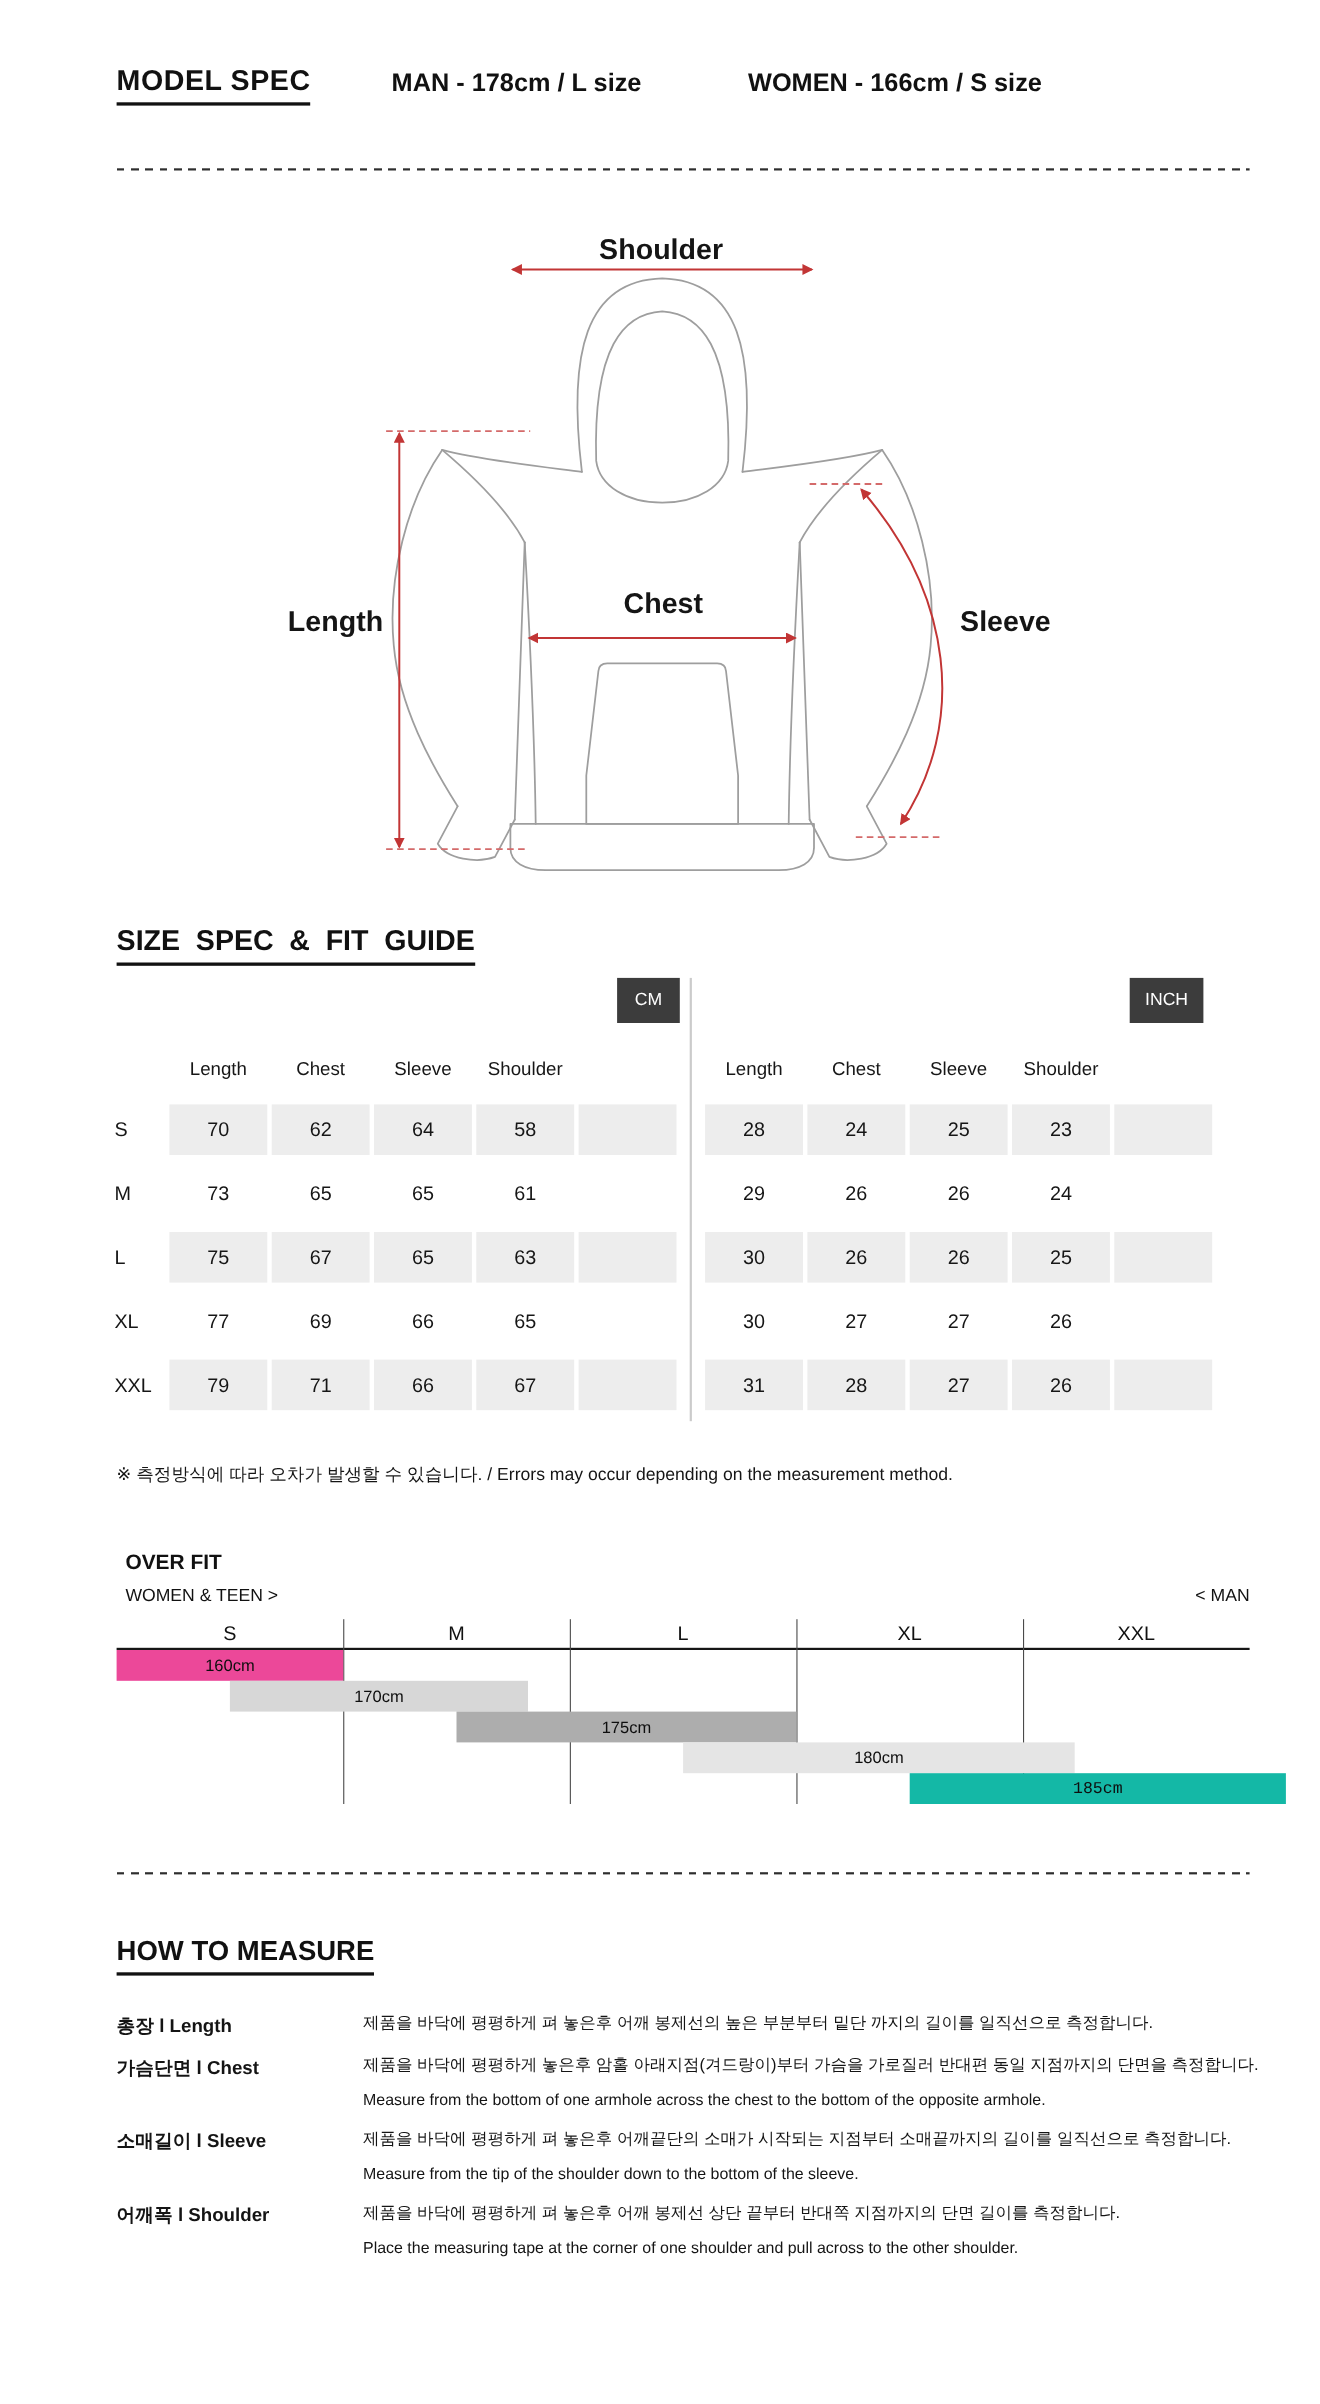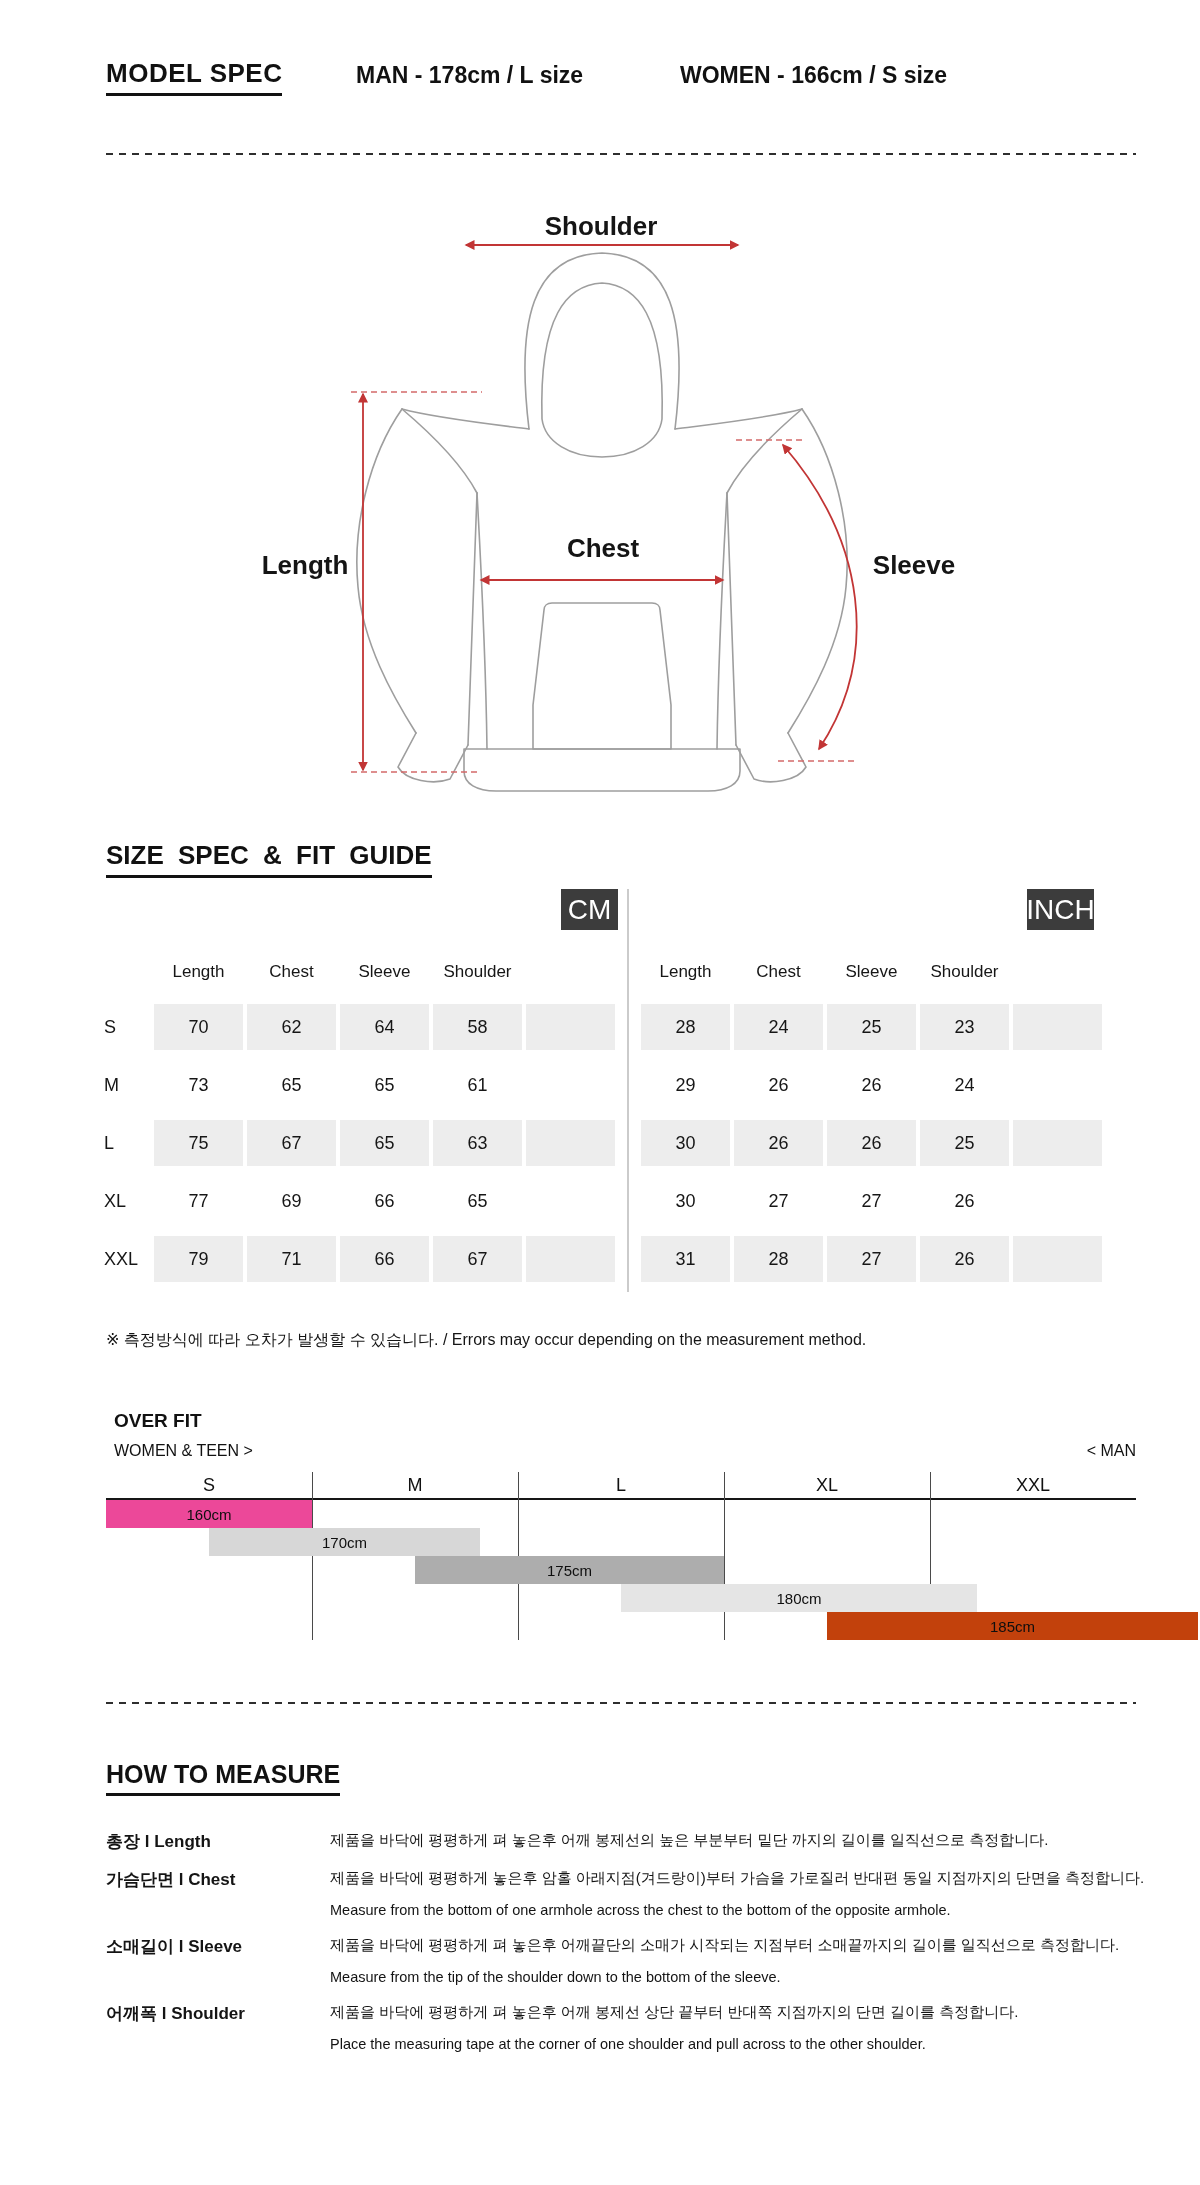--- a/index.html
+++ b/index.html
@@ -21,21 +21,21 @@
   .dash-top { top:153px; }
   .dash-mid { top:1702px; }
 
   
   #diagram { left:230px; top:193px; width:760px; height:625px; }
 
   
   .size-title { left:106px; top:840px; font-size:26px; font-weight:bold; word-spacing:7px;
     border-bottom:3px solid #111; padding-bottom:4px; }
   .badge { position:absolute; top:889px; height:41px; background:#3c3c3c; color:#fff;
-    font-size:28px; display:flex; align-items:center; justify-content:center; }
+    font-size:16px; display:flex; align-items:center; justify-content:center; }
   .badge-cm   { left:561px; width:57px; }
   .badge-inch { left:1027px; width:67px; }
   .table-divider { left:627px; top:889px; width:2px; height:403px; background:#cbcbcb; }
 
   .size-table { position:absolute; top:946px; }
   .size-table.left  { left:104px; }
   .size-table.right { left:639px; }
   .st-head { display:flex; height:52px; align-items:center; }
   .st-row  { display:flex; height:58px; align-items:center; }
   .hcell { width:89px; margin:0 2px; text-align:center; font-size:17px; color:#161616; }
@@ -235,21 +235,21 @@
     <div class="fc-head" style="left: 618px; width: 206px;">XL</div>
     <div class="fc-head" style="left: 824px; width: 206px;">XXL</div>
     <div class="fc-line" style="left: 206px;"></div>
     <div class="fc-line" style="left: 412px;"></div>
     <div class="fc-line" style="left: 618px;"></div>
     <div class="fc-line" style="left: 824px;"></div>
     <div class="fc-bar" style="left: 0px; width: 206px; top: 28px; background: #ec4899; text-align: right;">160cm</div>
     <div class="fc-bar" style="left: 103px; width: 271px; top: 56px; background: rgb(215, 215, 215);">170cm</div>
     <div class="fc-bar" style="left: 309px; width: 309px; top: 84px; background: rgb(173, 173, 173);">175cm</div>
     <div class="fc-bar" style="left: 515px; width: 356px; top: 112px; background: #e5e5e5;">180cm</div>
-    <div class="fc-bar" style="left: 721px; width: 371px; top: 140px; background: #c2410c;">185cm</div>
+    <div class="fc-bar" style="left: 721px; width: 342px; top: 140px; background: #14b8a6; font-family: Liberation Mono, monospace;">185cm</div>
   </div>
 
 <div class="dashline dash-mid"></div>
 
 <div class="abs htm-title">HOW TO MEASURE</div>
 <div id="htm-list">
     <div class="htm-row">
       <div class="htm-term">총장 l Length</div>
       <div class="htm-desc">
         <div class="htm-ko">제품을 바닥에 평평하게 펴 놓은후 어깨 봉제선의 높은 부분부터 밑단 까지의 길이를 일직선으로 측정합니다.</div>

